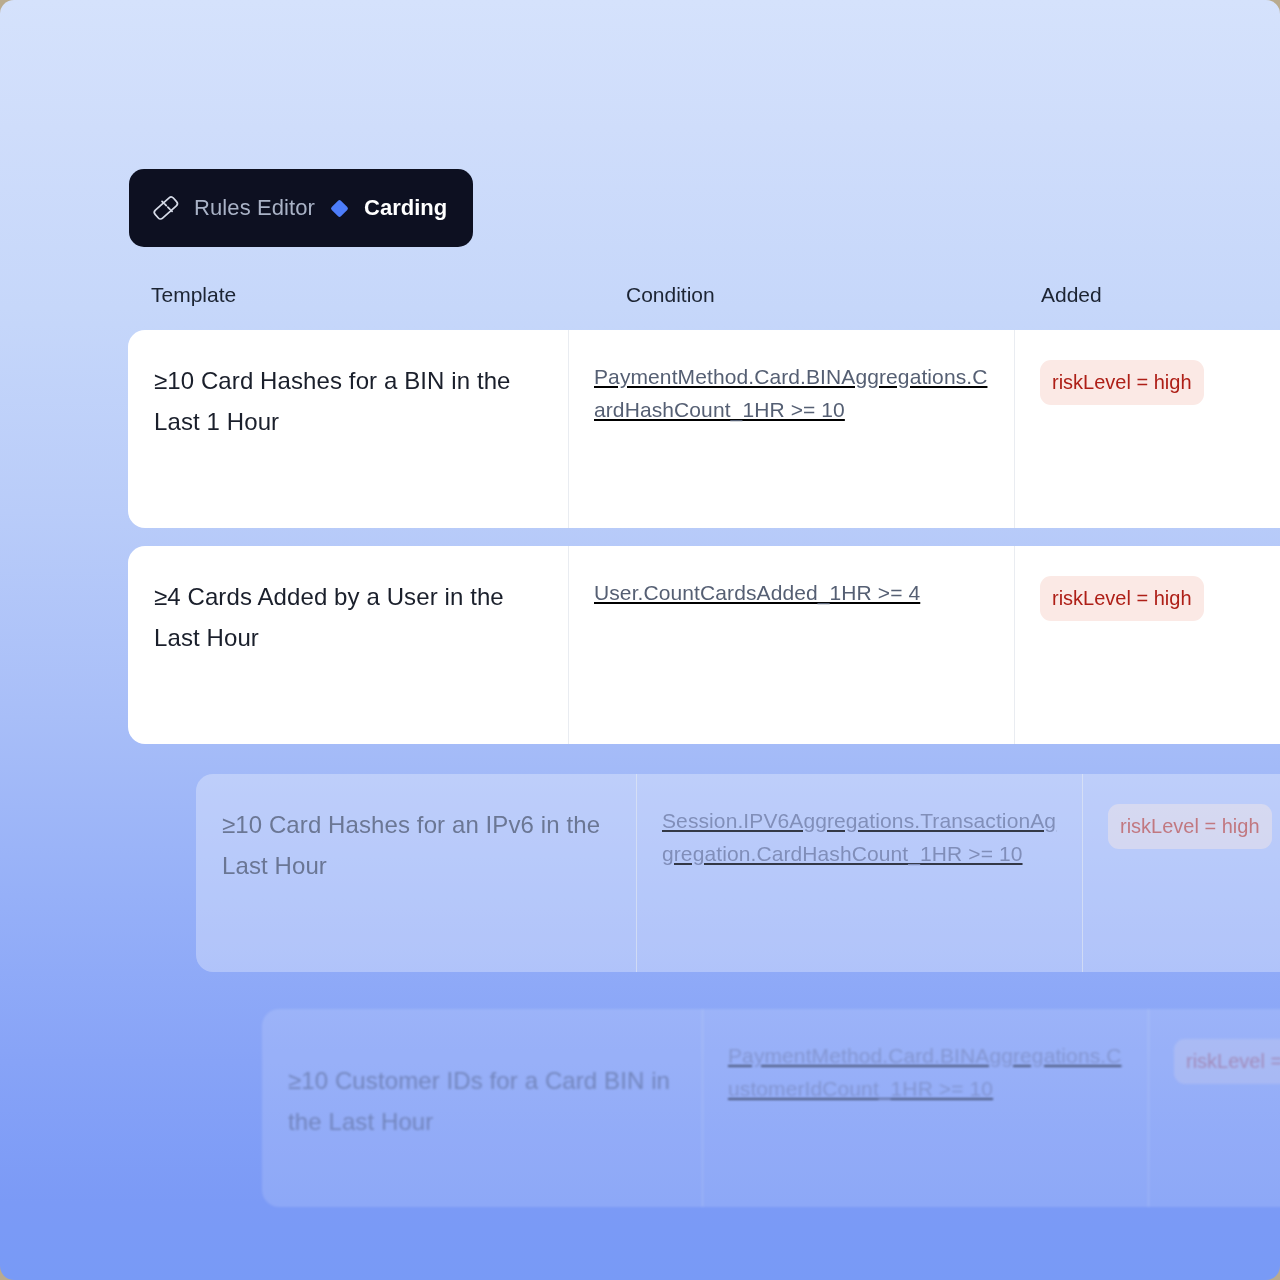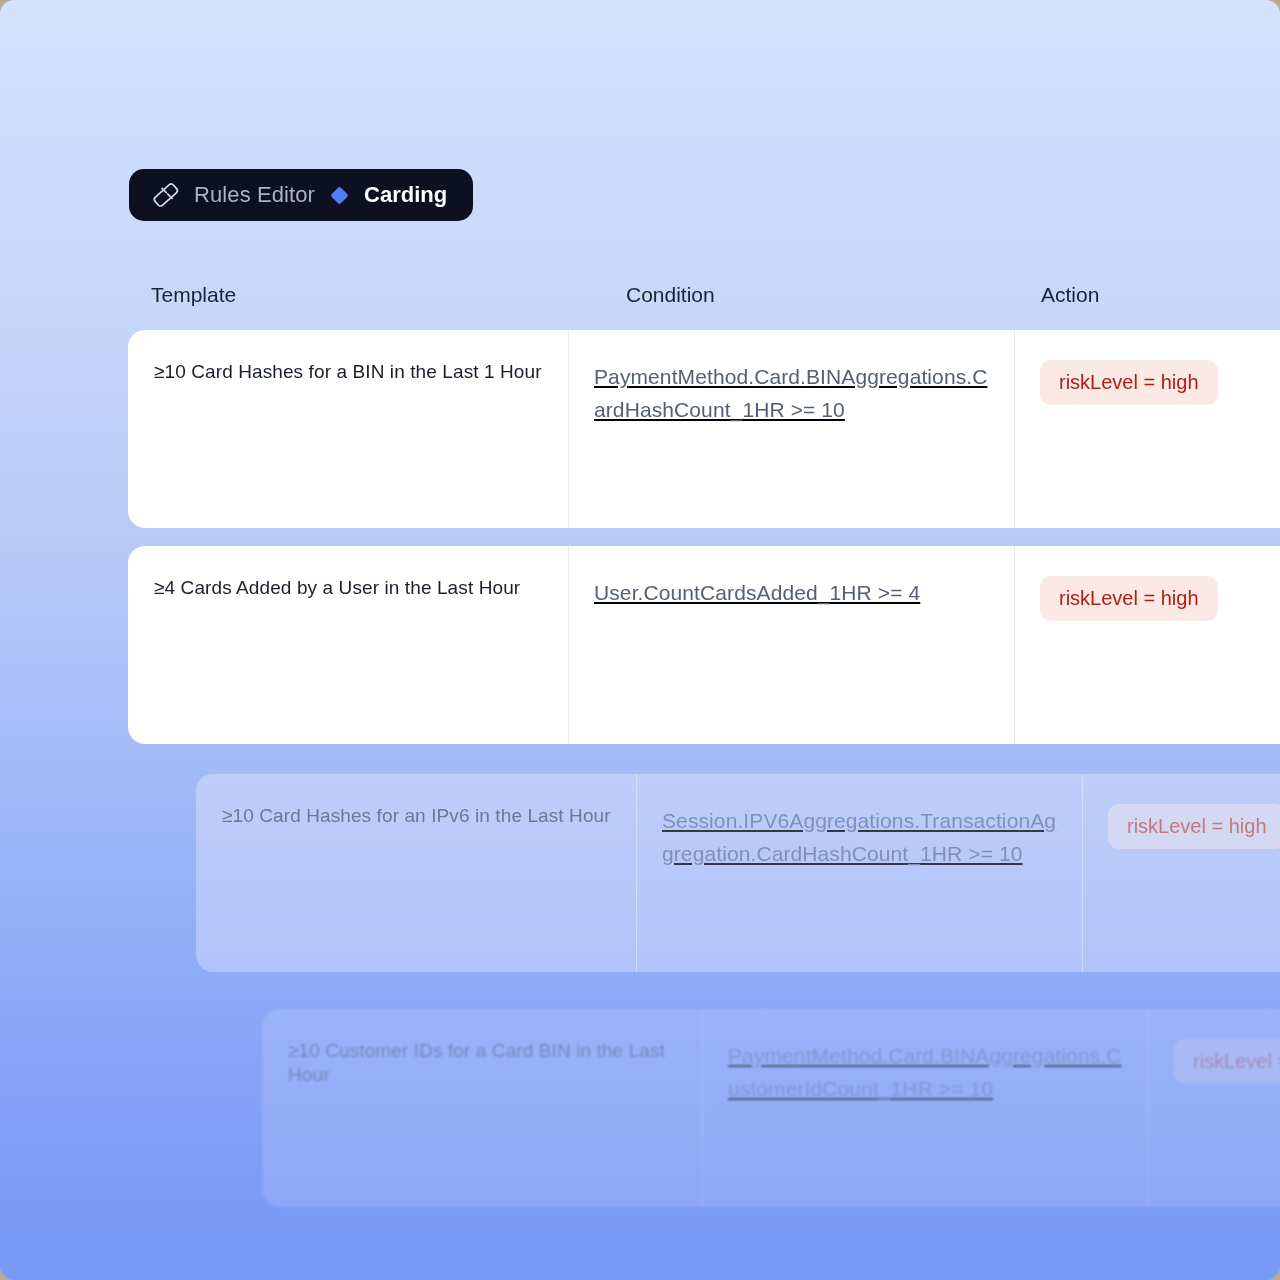--- a/index.html
+++ b/index.html
@@ -31,21 +31,21 @@
         #87a3f7 83%,
         #7b9af6 94%,
         #789af6 100%);
   }
 
   
   .pill {
     position: absolute;
     left: 129px;
     top: 169px;
-    height: 52px;
+    height: 78px;
     display: flex;
     align-items: center;
     gap: 0;
     padding: 0 26px 0 22px;
     background: #0d1021;
     border-radius: 15px;
   }
   .pill-icon {
     width: 30px;
     height: 30px;
@@ -120,36 +120,36 @@
   .cell-condition {
     width: 446px;
     text-decoration: underline;
   }
   .cell-action {
     width: 400px;
     padding-top: 29px;
   }
 
   .tmpl-text {
-    font-size: 19px;
-    line-height: 24px;
+    font-size: 24px;
+    line-height: 41px;
     color: #1a1f2b;
     letter-spacing: .1px;
   }
   .cond-text {
     font-size: 21px;
     line-height: 33px;
     color: #555f73;
     letter-spacing: .1px;
     word-break: break-all;
   }
 
   .badge {
     display: inline-block;
-    padding: 10px 19px 11px;
+    padding: 10px 12px 11px;
     border-radius: 11px;
     background: #fbe9e5;
     color: #ae1f17;
     font-size: 20px;
     line-height: 24px;
     white-space: nowrap;
   }
 
   
   #row-1 { left: 128px; top: 330px; width: 1286px; height: 198px; }
@@ -167,21 +167,21 @@
     background: rgba(251,233,229,0.42);
     color: rgba(174,31,23,0.52);
   }
   #row-3 .cell + .cell::before { background: rgba(233,236,241,0.55); }
 
   #row-4 {
     left: 262px; top: 1009px; width: 1286px; height: 198px;
     background: rgba(255,255,255,0.14);
     filter: blur(0.9px);
   }
-  #row-4 .tmpl-text { color: #5b6a96; opacity: .60; }
+  #row-4 .tmpl-text { color: #5b6a96; opacity: .60; margin-top: 21px; }
   #row-4 .cond-text { color: #6f7cab; opacity: .50; }
   #row-4 .badge {
     background: rgba(251,233,229,0.18);
     color: rgba(150,60,90,0.38);
   }
   #row-4 .cell + .cell::before { background: rgba(233,236,241,0.22); }
 </style>
 </head>
 <body>
 
@@ -198,21 +198,21 @@
       </svg>
     </span>
     <span class="pill-title">Rules Editor</span>
     <span class="pill-dot"></span>
     <span class="pill-current">Carding</span>
   </div>
 
   <div class="col-headers">
     <span class="col-head c1">Template</span>
     <span class="col-head c2">Condition</span>
-    <span class="col-head c3">Action</span>
+    <span class="col-head c3">Added</span>
   </div>
 
   <div class="row" id="row-1">
     <div class="cell cell-template">
       <div class="tmpl-text">≥10 Card Hashes for a BIN in the Last 1 Hour</div>
     </div>
     <div class="cell cell-condition">
       <div class="cond-text">PaymentMethod.Card.BINAggregations.CardHashCount_1HR &gt;= 10</div>
     </div>
     <div class="cell cell-action">

